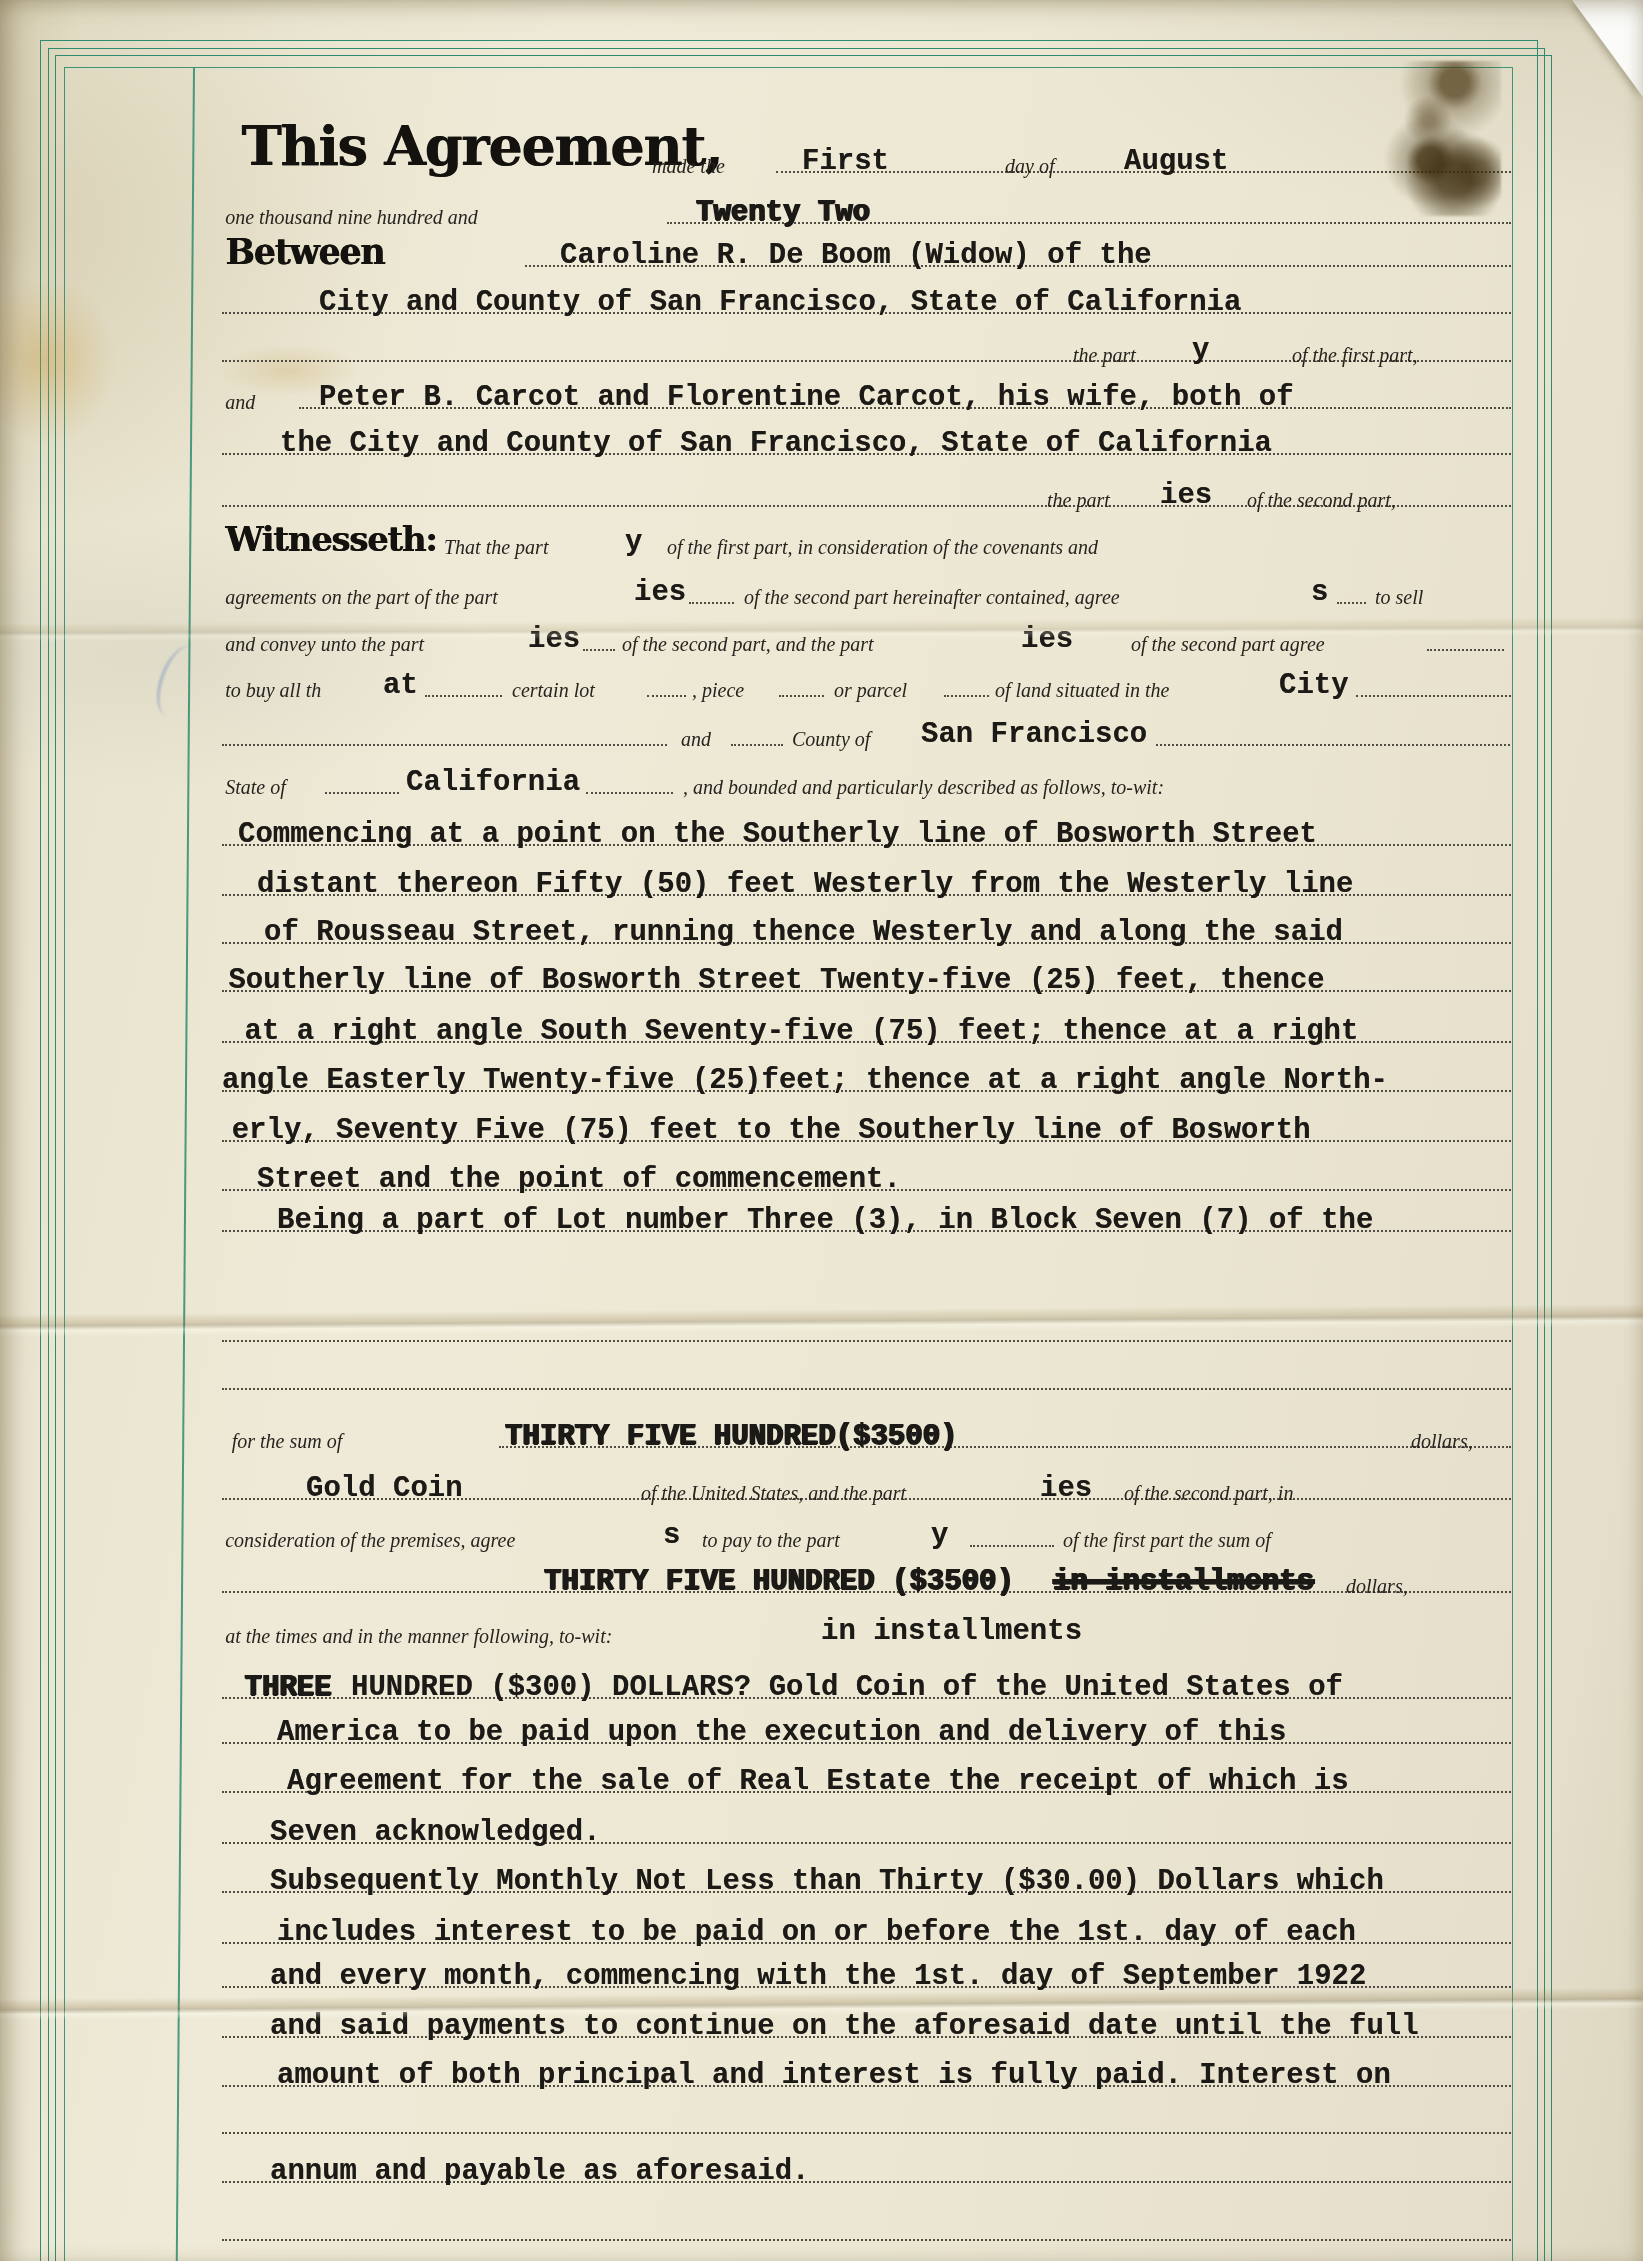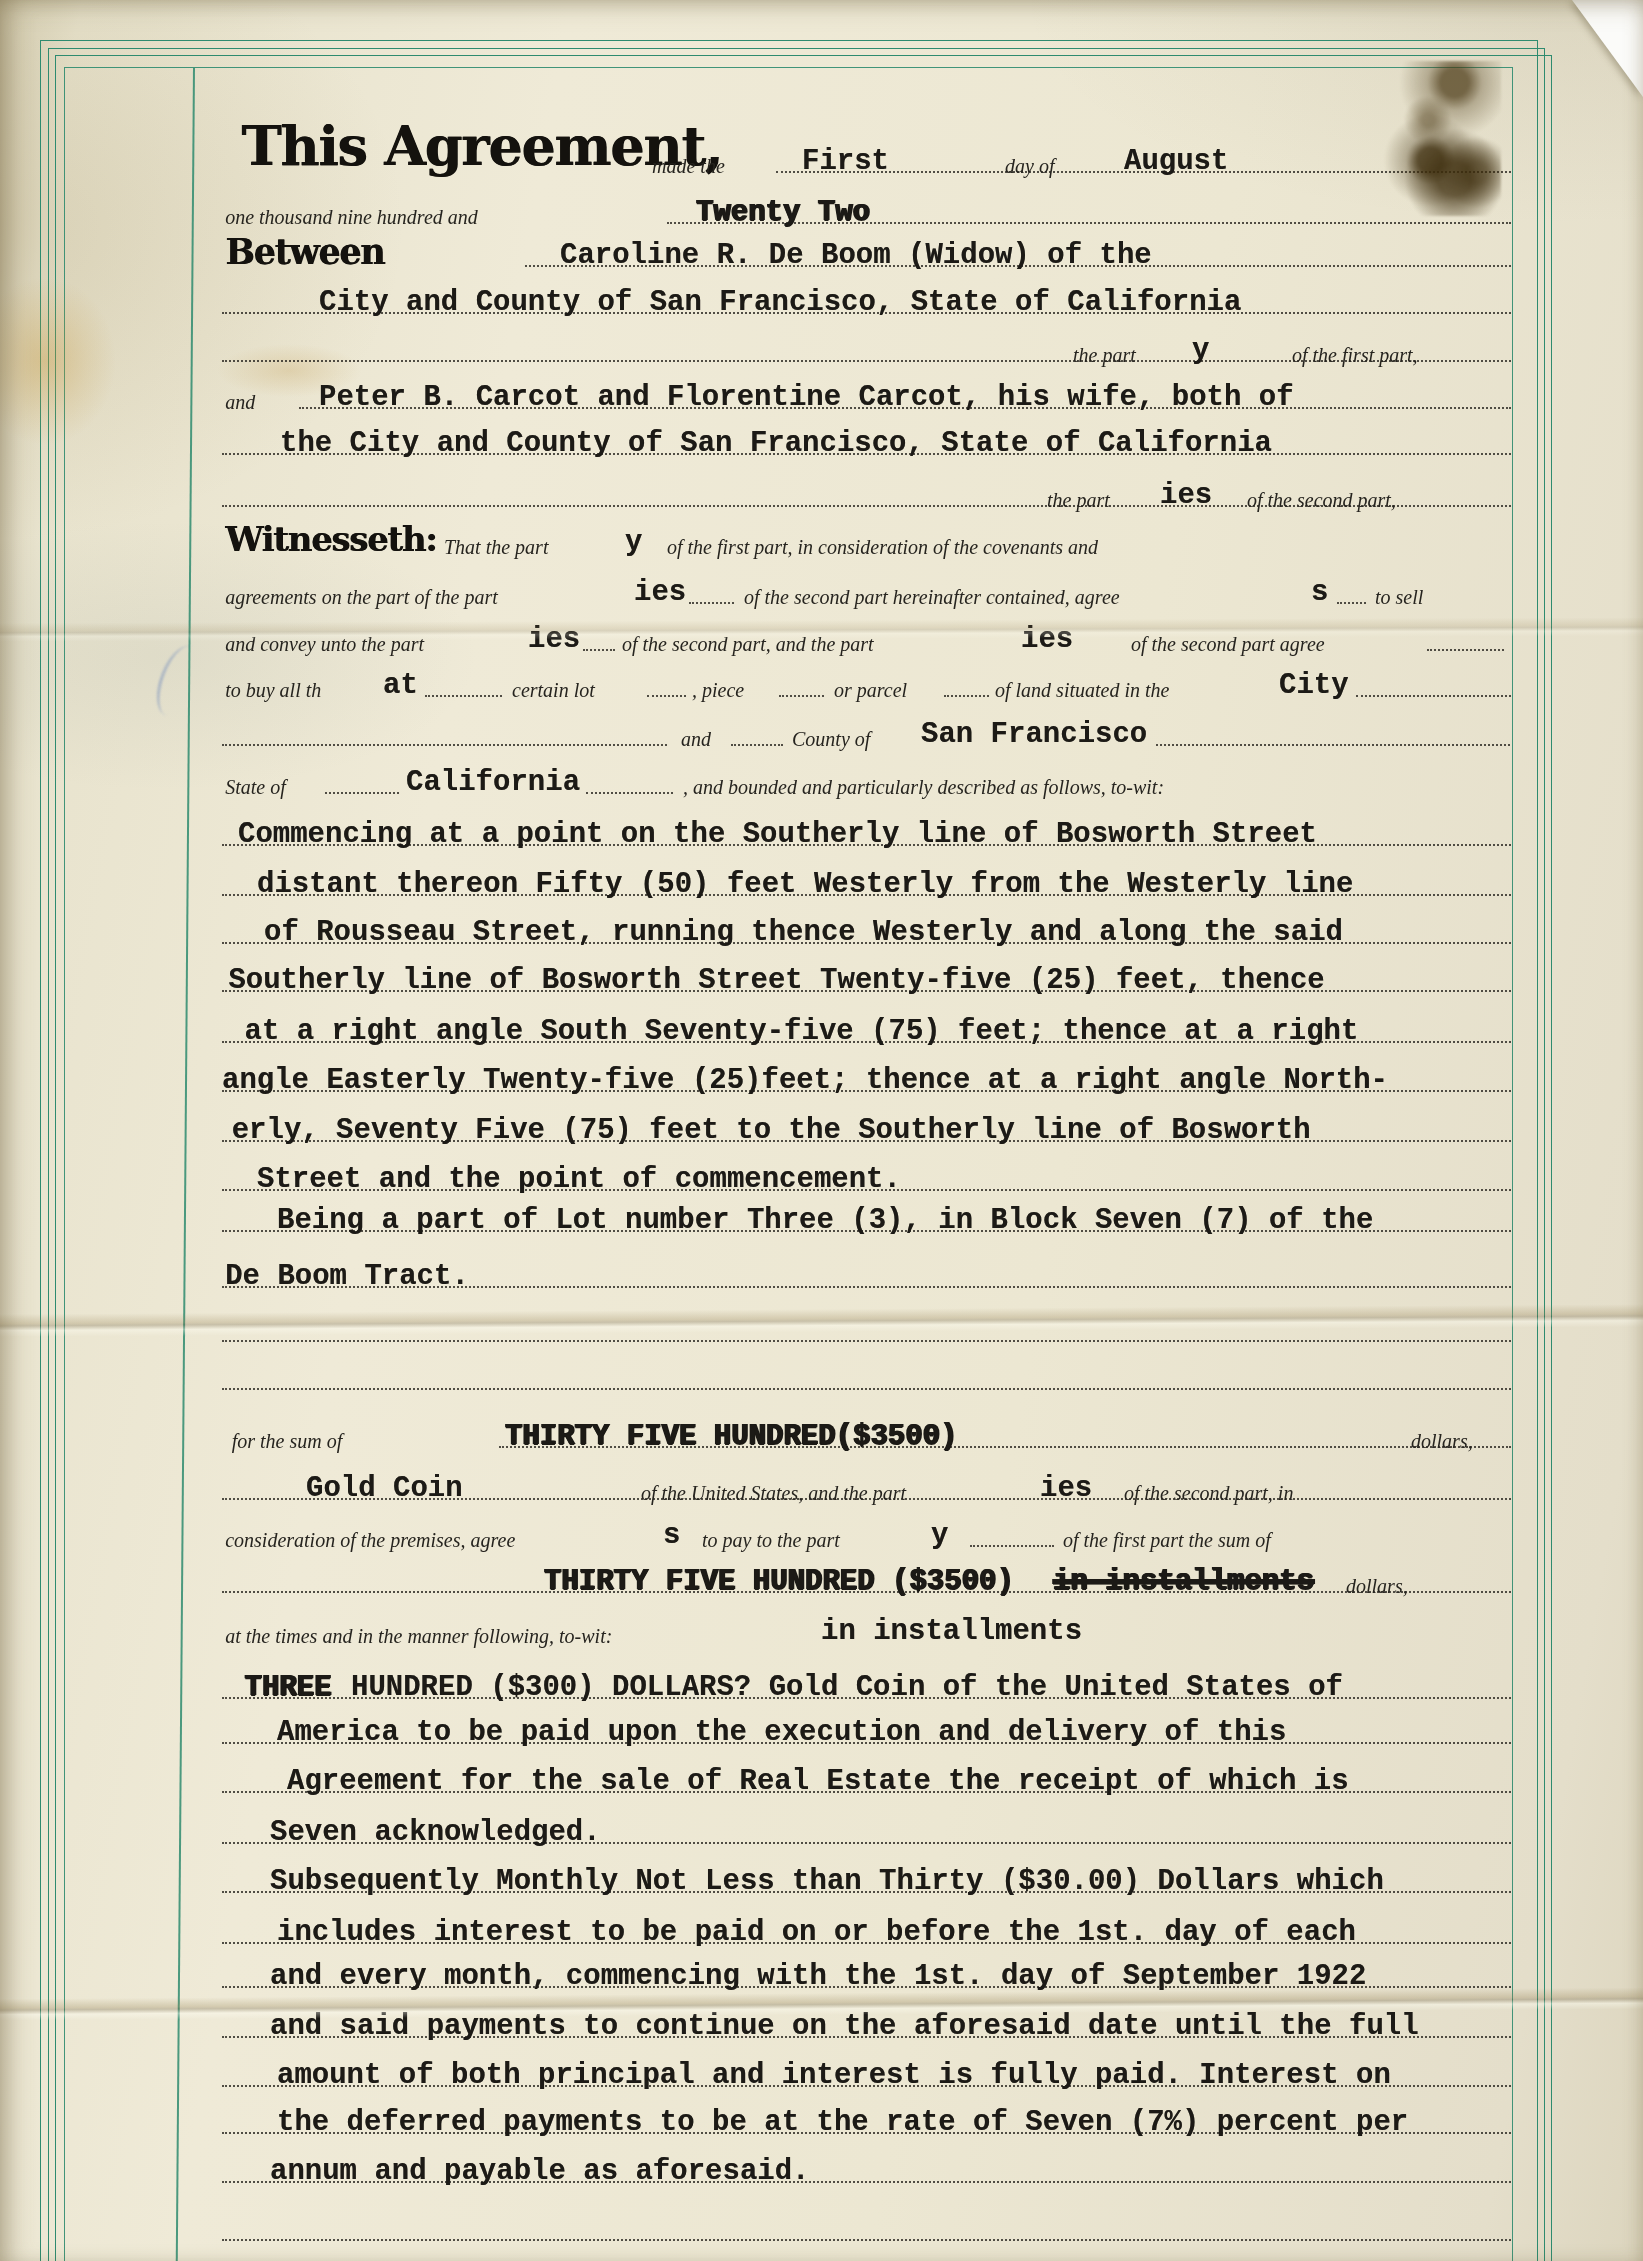--- a/index.html
+++ b/index.html
@@ -197,24 +197,20 @@
         <span class="seg t" style="left: 9.7px;">erly, Seventy Five (75) feet to the Southerly line of Bosworth</span>
       </div>
       <div class="line" style="top: 1151px;">
         <div class="rule" style="left: 0px;"></div>
         <span class="seg t" style="left: 35px;">Street and the point of commencement.</span>
       </div>
       <div class="line" style="top: 1192px;">
         <div class="rule" style="left: 0px;"></div>
         <span class="seg t" style="left: 55px;">Being a part of Lot number Three (3), in Block Seven (7) of the</span>
       </div>
-      <div class="line" style="top: 1248px;">
-        <div class="rule" style="left: 0px;"></div>
-        <span class="seg t" style="left: 3.2px;">De Boom Tract.</span>
-      </div>
       <div class="line" style="top: 1302px;">
         <div class="rule" style="left: 0px;"></div>
       </div>
       <div class="line" style="top: 1350px;">
         <div class="rule" style="left: 0px;"></div>
       </div>
       <div class="line" style="top: 1408px;">
         <div class="rule" style="left: 277px;"></div>
         <span class="seg p" style="left: 9.7px;">for the sum of</span>
         <span class="seg t heavy" style="left: 277px; margin-left: 6px;">THIRTY FIVE HUNDRED($3500)</span>
@@ -277,21 +273,20 @@
       <div class="line" style="top: 1998px;">
         <div class="rule" style="left: 0px;"></div>
         <span class="seg t" style="left: 48px;">and said payments to continue on the aforesaid date until the full</span>
       </div>
       <div class="line" style="top: 2047px;">
         <div class="rule" style="left: 0px;"></div>
         <span class="seg t" style="left: 55px;">amount of both principal and interest is fully paid. Interest on</span>
       </div>
       <div class="line" style="top: 2094px;">
         <div class="rule" style="left: 0px;"></div>
-        <span class="seg t" style="left: 55px;">the deferred payments to be at the rate of Seven (7%) percent per</span>
       </div>
       <div class="line" style="top: 2143px;">
         <div class="rule" style="left: 0px;"></div>
         <span class="seg t" style="left: 48px;">annum and payable as aforesaid.</span>
       </div>
       <div class="line" style="top: 2201px;">
         <div class="rule" style="left: 0px;"></div>
       </div>
     </div>
 

